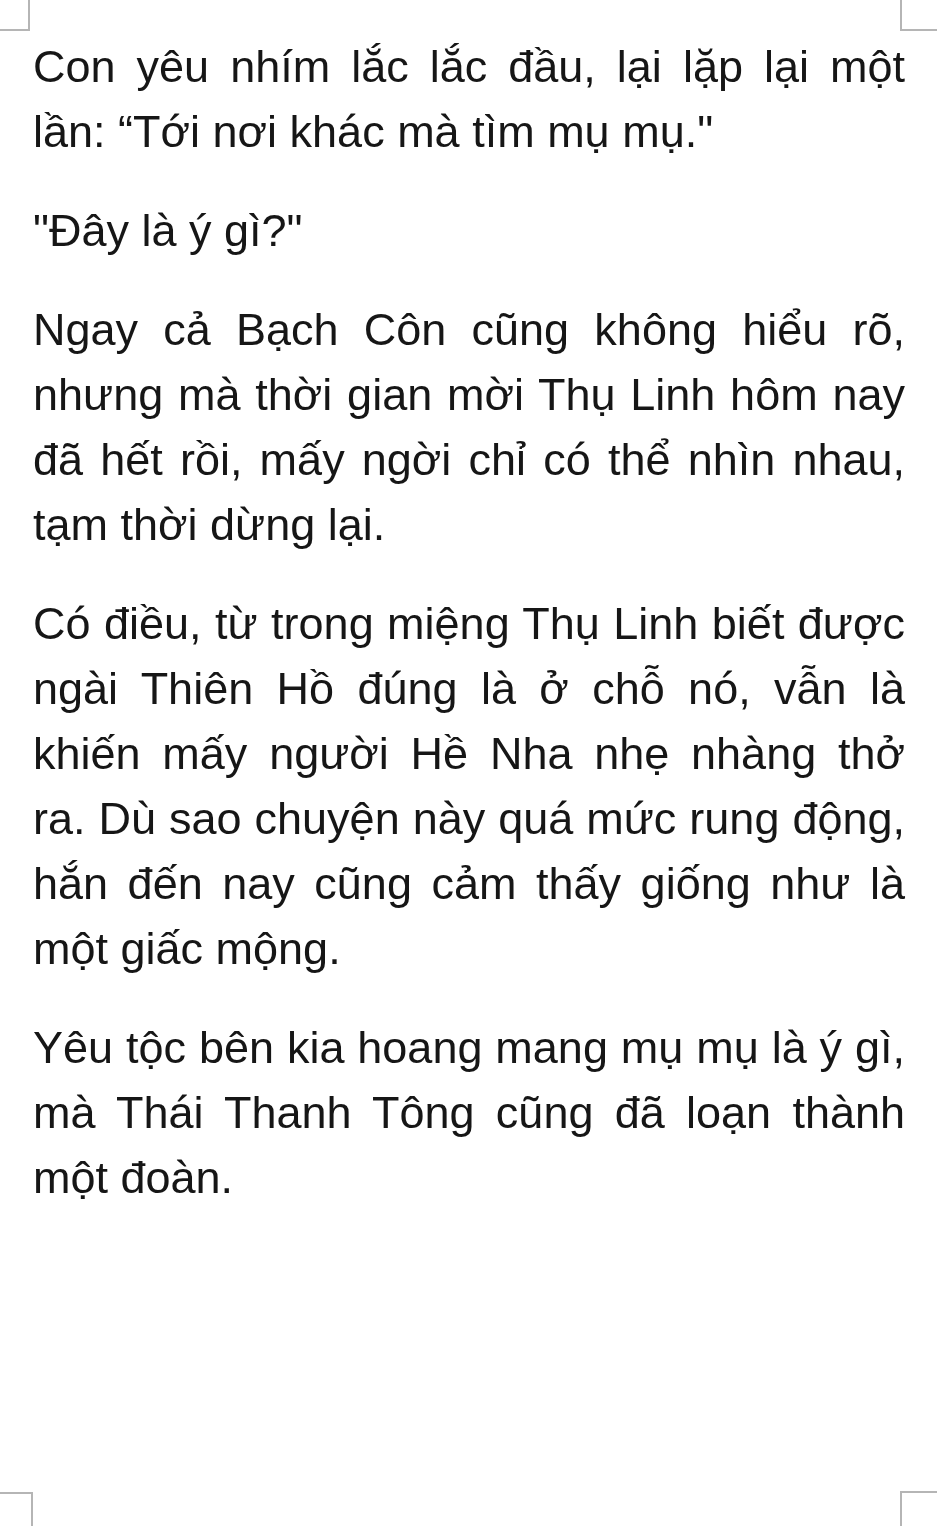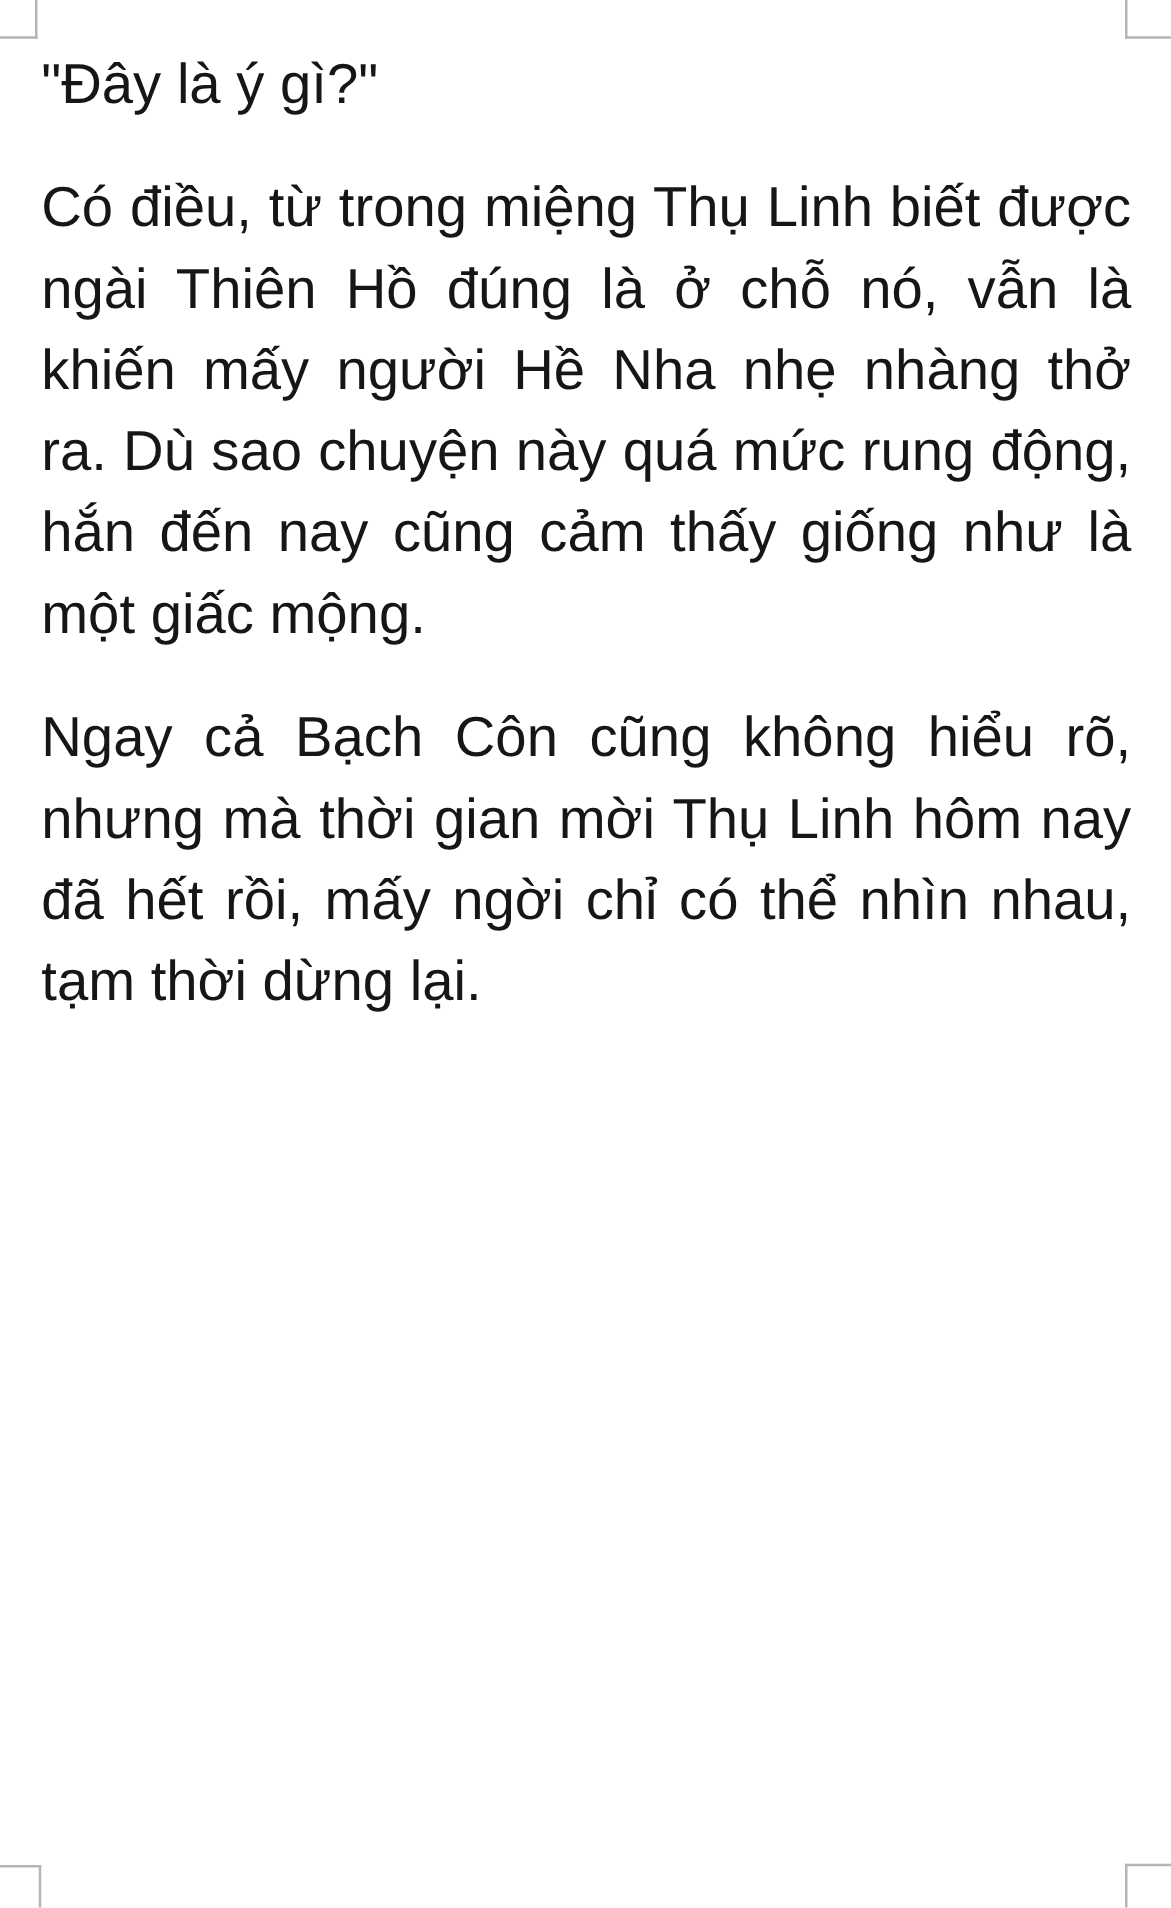--- a/index.html
+++ b/index.html
@@ -64,18 +64,20 @@
 <body>
 
 <div class="page">
 
   <div class="corner tl"></div>
   <div class="corner tr"></div>
   <div class="corner bl"></div>
   <div class="corner br"></div>
 
   <div class="content">
+    <p>Con yêu nhím lắc lắc đầu, lại lặp lại một lần: “Tới nơi khác mà tìm mụ mụ."</p>
     <p>"Đây là ý gì?"</p>
+    <p>Ngay cả Bạch Côn cũng không hiểu rõ, nhưng mà thời gian mời Thụ Linh hôm nay đã hết rồi, mấy ngời chỉ có thể nhìn nhau, tạm thời dừng lại.</p>
     <p>Có điều, từ trong miệng Thụ Linh biết được ngài Thiên Hồ đúng là ở chỗ nó, vẫn là khiến mấy người Hề Nha nhẹ nhàng thở ra. Dù sao chuyện này quá mức rung động, hắn đến nay cũng cảm thấy giống như là một giấc mộng.</p>
-    <p>Ngay cả Bạch Côn cũng không hiểu rõ, nhưng mà thời gian mời Thụ Linh hôm nay đã hết rồi, mấy ngời chỉ có thể nhìn nhau, tạm thời dừng lại.</p>
+    <p>Yêu tộc bên kia hoang mang mụ mụ là ý gì, mà Thái Thanh Tông cũng đã loạn thành một đoàn.</p>
   </div>
 
 </div>
 
 </body></html>

